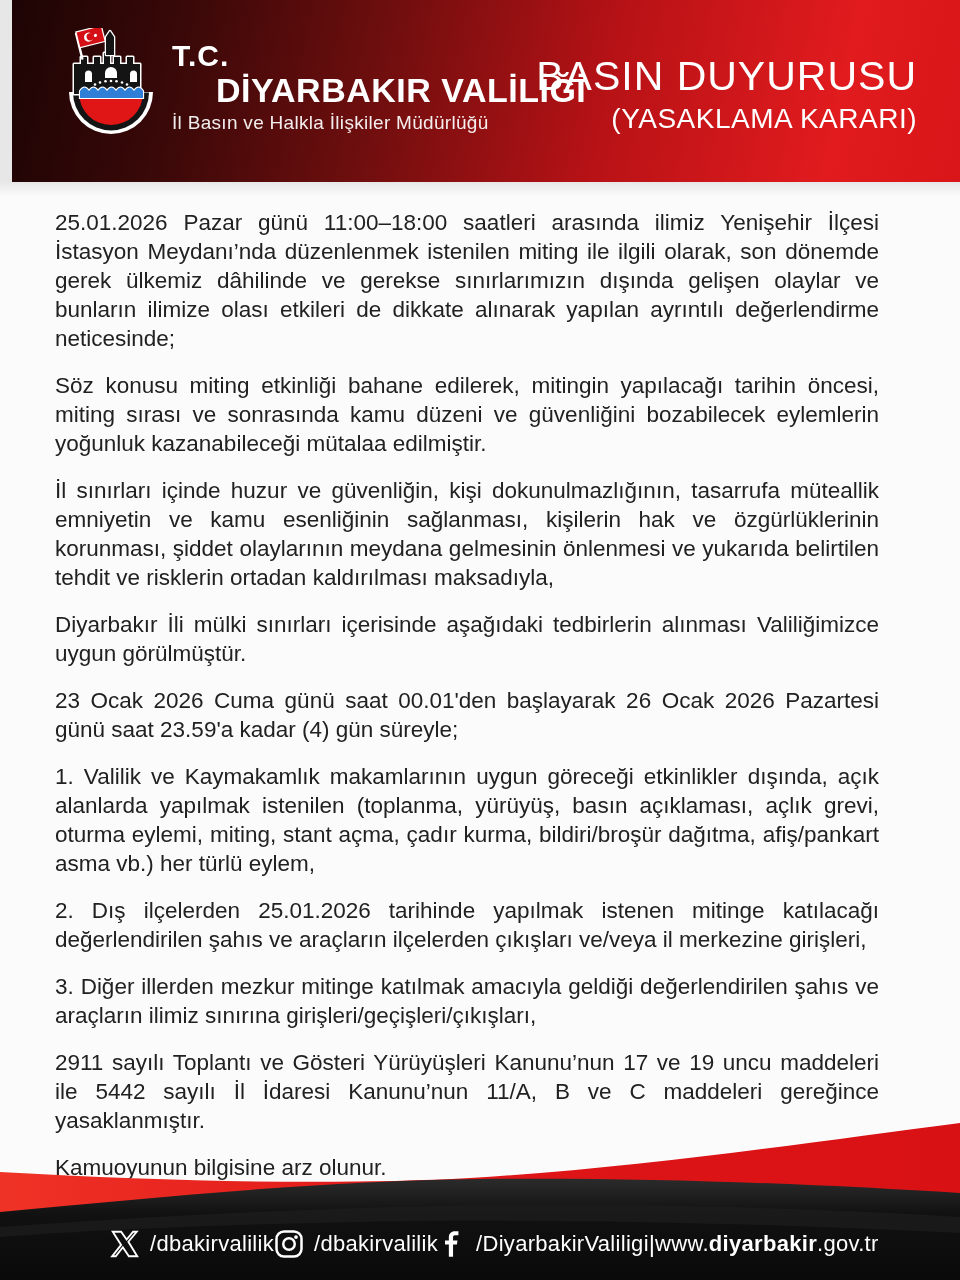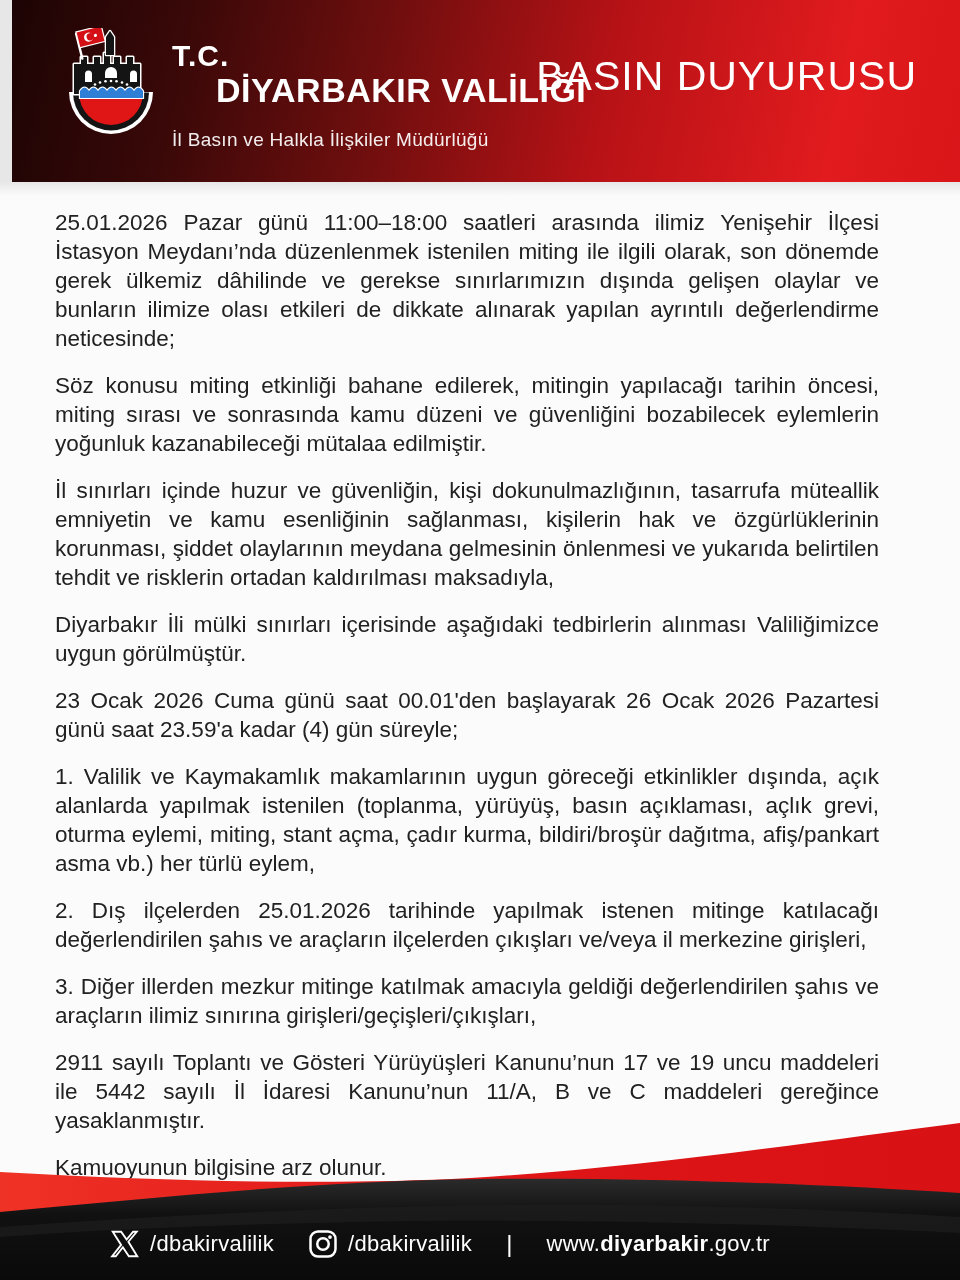--- a/index.html
+++ b/index.html
@@ -14,21 +14,21 @@
 
   
   .header{
     position:absolute;top:0;left:12px;width:960px;height:182px;
     background:linear-gradient(102deg,#1d0404 0%,#3a0808 18%,#6e0e0e 38%,#b81216 62%,#e11b1e 85%,#d81518 100%);
   }
   .emblem{position:absolute;left:52px;top:28px;width:94px;height:126px;}
   .agency{position:absolute;left:160px;top:40px;color:#fff;line-height:1.04;}
   .agency .tc{font-size:30px;font-weight:800;letter-spacing:1px;}
   .agency .name{font-size:34px;font-weight:800;letter-spacing:.5px;margin-top:2px;margin-left:44px;}
-  .agency .dept{font-size:19px;font-weight:400;color:rgba(255,255,255,.93);margin-top:21px;letter-spacing:.3px;}
+  .agency .dept{font-size:19px;font-weight:400;color:rgba(255,255,255,.93);margin-top:4px;letter-spacing:.3px;}
   .title-block{position:absolute;right:55px;top:56px;text-align:right;color:#fff;}
   .title-block .title{font-size:41px;font-weight:400;letter-spacing:1px;line-height:1;}
   .title-block .subtitle{font-size:28px;font-weight:500;letter-spacing:.5px;margin-top:8px;line-height:1;}
 
   
   .body-text{
     position:absolute;top:182px;left:0;width:934px;
     padding:26px 55px 0 55px;box-sizing:border-box;
     color:#212121;font-size:22.5px;line-height:29px;
     text-align:justify;
@@ -96,20 +96,21 @@
     </svg>
 
     <div class="agency">
       <div class="tc">T.C.</div>
       <div class="name">DİYARBAKIR VALİLİĞİ</div>
       <div class="dept">İl Basın ve Halkla İlişkiler Müdürlüğü</div>
     </div>
 
     <div class="title-block">
       <div class="title">BASIN DUYURUSU</div>
+      <div class="subtitle">(YASAKLAMA KARARI)</div>
     </div>
   </header>
 
   <main class="body-text">
     <p>25.01.2026 Pazar günü 11:00–18:00 saatleri arasında ilimiz Yenişehir İlçesi İstasyon Meydanı’nda düzenlenmek istenilen miting ile ilgili olarak, son dönemde gerek ülkemiz dâhilinde ve gerekse sınırlarımızın dışında gelişen olaylar ve bunların ilimize olası etkileri de dikkate alınarak yapılan ayrıntılı değerlendirme neticesinde;</p>
     <p>Söz konusu miting etkinliği bahane edilerek, mitingin yapılacağı tarihin öncesi, miting sırası ve sonrasında kamu düzeni ve güvenliğini bozabilecek eylemlerin yoğunluk kazanabileceği mütalaa edilmiştir.</p>
     <p>İl sınırları içinde huzur ve güvenliğin, kişi dokunulmazlığının, tasarrufa müteallik emniyetin ve kamu esenliğinin sağlanması, kişilerin hak ve özgürlüklerinin korunması, şiddet olaylarının meydana gelmesinin önlenmesi ve yukarıda belirtilen tehdit ve risklerin ortadan kaldırılması maksadıyla,</p>
     <p>Diyarbakır İli mülki sınırları içerisinde aşağıdaki tedbirlerin alınması Valiliğimizce uygun görülmüştür.</p>
     <p>23 Ocak 2026 Cuma günü saat 00.01'den başlayarak 26 Ocak 2026 Pazartesi günü saat 23.59'a kadar (4) gün süreyle;</p>
     <p>1. Valilik ve Kaymakamlık makamlarının uygun göreceği etkinlikler dışında, açık alanlarda yapılmak istenilen (toplanma, yürüyüş, basın açıklaması, açlık grevi, oturma eylemi, miting, stant açma, çadır kurma, bildiri/broşür dağıtma, afiş/pankart asma vb.) her türlü eylem,</p>
@@ -151,19 +152,25 @@
 
     <div class="social-item">
       <svg width="30" height="30" viewBox="0 0 24 24">
         <rect x="2" y="2" width="20" height="20" rx="6" fill="none" stroke="#ffffff" stroke-width="2"></rect>
         <circle cx="12" cy="12" r="4.6" fill="none" stroke="#ffffff" stroke-width="2"></circle>
         <circle cx="17.6" cy="6.4" r="1.5" fill="#ffffff"></circle>
       </svg>
       <span class="handle">/dbakirvalilik</span>
     </div>
 
+    <div class="social-item">
+      <svg width="28" height="30" viewBox="0 0 24 24">
+        <path d="M14.5 4.5 h3 V1 h-3 c-3.2 0 -5.2 2 -5.2 5.2 V9 H6 v3.4 h3.3 V23 h3.6 V12.4 h3.3 l.5 -3.4 h-3.8 V6.2 c0 -1.1 .5 -1.7 1.6 -1.7 Z" fill="#ffffff"></path>
+      </svg>
+      <span class="handle">/DiyarbakirValiligi</span>
+    </div>
 
     <span class="sep">|</span>
 
     <span class="website"><span>www.</span><b>diyarbakir</b><span>.gov.tr</span></span>
 
   </footer>
 </div>
 
 </body></html>

